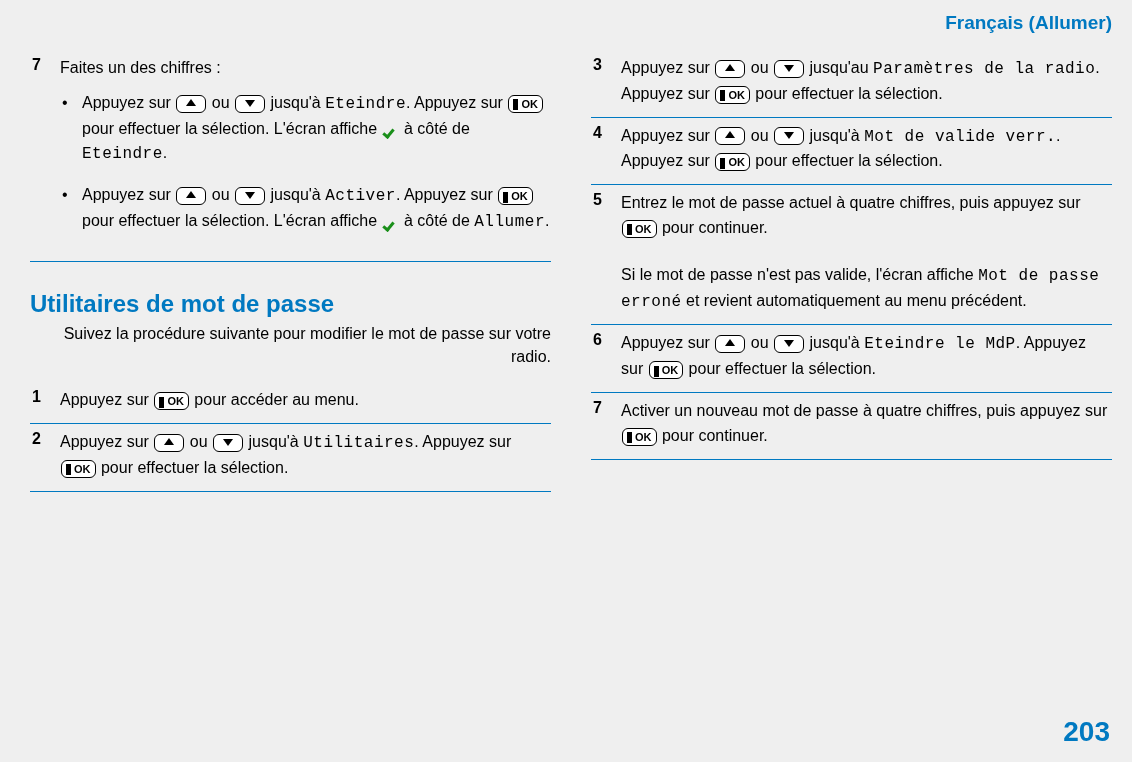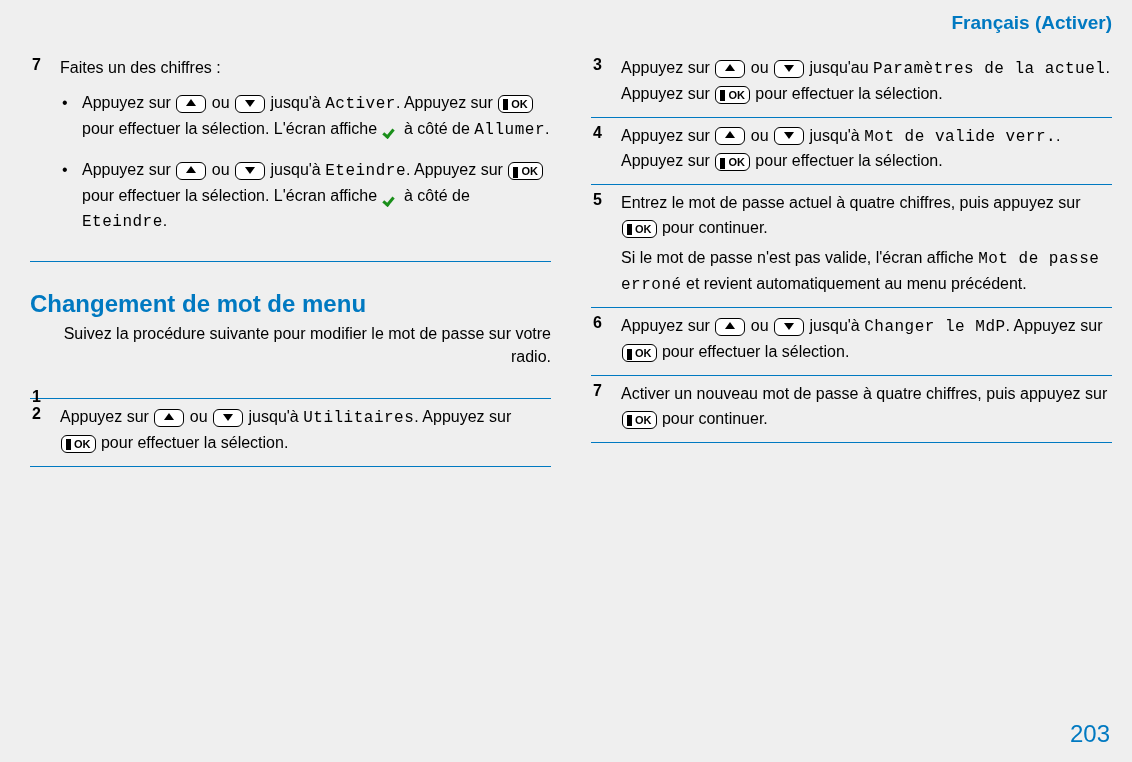--- a/index.html
+++ b/index.html
@@ -26,22 +26,22 @@
     right:20px;
     color:var(--blue);
     font-weight:bold;
     font-size:19px;
   }
   .page-number{
     position:absolute;
     right:22px;
     bottom:14px;
     color:var(--blue);
-    font-weight:normal;
-    font-size:24px;
+    font-weight:bold;
+    font-size:28px;
   }
   .columns{
     display:flex;
     gap:40px;
     padding:50px 20px 40px 30px;
     box-sizing:border-box;
   }
   .col{
     flex:1 1 0;
     min-width:0;
@@ -121,56 +121,59 @@
     left:1px;top:5px;
     width:4px;height:8px;
     border:solid #1a8f1a;
     border-width:0 3px 3px 0;
     transform:rotate(40deg);
   }
 </style>
 </head>
 <body>
 
-<div class="header">Français (Activer)</div>
+<div class="header">Français (Allumer)</div>
 
 <div class="columns">
 
   <div class="col">
     <ol class="steps">
       <li>
         <span class="step-n">7</span>
         <div class="step-body">
           <div>Faites un des chiffres :</div>
           <ul class="bullets">
             <li>
               <span>Appuyez sur </span><span class="ibtn up"><svg width="18" height="14" viewBox="0 0 18 14">
                     <polygon points="9,3 4,10 14,10" fill="#000"></polygon>
                   </svg></span><span> ou </span><span class="ibtn down"><svg width="18" height="14" viewBox="0 0 18 14">
                     <polygon points="4,4 14,4 9,11" fill="#000"></polygon>
-                  </svg></span><span> jusqu'à </span><span class="mono">Activer</span><span>. Appuyez sur </span><span class="ibtn ok">OK</span><span> pour effectuer la sélection. L'écran affiche </span><span class="check"></span><span> à côté de </span><span class="mono">Allumer</span><span>.</span>
+                  </svg></span><span> jusqu'à </span><span class="mono">Eteindre</span><span>. Appuyez sur </span><span class="ibtn ok">OK</span><span> pour effectuer la sélection. L'écran affiche </span><span class="check"></span><span> à côté de </span><span class="mono">Eteindre</span><span>.</span>
             </li>
             <li>
               <span>Appuyez sur </span><span class="ibtn up"><svg width="18" height="14" viewBox="0 0 18 14">
                     <polygon points="9,3 4,10 14,10" fill="#000"></polygon>
                   </svg></span><span> ou </span><span class="ibtn down"><svg width="18" height="14" viewBox="0 0 18 14">
                     <polygon points="4,4 14,4 9,11" fill="#000"></polygon>
-                  </svg></span><span> jusqu'à </span><span class="mono">Eteindre</span><span>. Appuyez sur </span><span class="ibtn ok">OK</span><span> pour effectuer la sélection. L'écran affiche </span><span class="check"></span><span> à côté de </span><span class="mono">Eteindre</span><span>.</span>
+                  </svg></span><span> jusqu'à </span><span class="mono">Activer</span><span>. Appuyez sur </span><span class="ibtn ok">OK</span><span> pour effectuer la sélection. L'écran affiche </span><span class="check"></span><span> à côté de </span><span class="mono">Allumer</span><span>.</span>
             </li>
           </ul>
         </div>
       </li>
     </ol>
 
-    <h2 class="section">Changement de mot de menu</h2>
+    <h2 class="section">Utilitaires de mot de passe</h2>
     <p class="intro">Suivez la procédure suivante pour modifier le mot de passe sur votre radio.</p>
 
     <ol class="steps">
       <li>
         <span class="step-n">1</span>
+        <div class="step-body">
+          <span>Appuyez sur </span><span class="ibtn ok">OK</span><span> pour accéder au menu.</span>
+        </div>
       </li>
       <li>
         <span class="step-n">2</span>
         <div class="step-body">
           <span>Appuyez sur </span><span class="ibtn up"><svg width="18" height="14" viewBox="0 0 18 14">
                 <polygon points="9,3 4,10 14,10" fill="#000"></polygon>
               </svg></span><span> ou </span><span class="ibtn down"><svg width="18" height="14" viewBox="0 0 18 14">
                 <polygon points="4,4 14,4 9,11" fill="#000"></polygon>
               </svg></span><span> jusqu'à </span><span class="mono">Utilitaires</span><span>. Appuyez sur </span><span class="ibtn ok">OK</span><span> pour effectuer la sélection.</span>
         </div>
@@ -180,50 +183,50 @@
 
   <div class="col">
     <ol class="steps">
       <li>
         <span class="step-n">3</span>
         <div class="step-body">
           <span>Appuyez sur </span><span class="ibtn up"><svg width="18" height="14" viewBox="0 0 18 14">
                 <polygon points="9,3 4,10 14,10" fill="#000"></polygon>
               </svg></span><span> ou </span><span class="ibtn down"><svg width="18" height="14" viewBox="0 0 18 14">
                 <polygon points="4,4 14,4 9,11" fill="#000"></polygon>
-              </svg></span><span> jusqu'au </span><span class="mono">Paramètres de la actuel</span><span>. Appuyez sur </span><span class="ibtn ok">OK</span><span> pour effectuer la sélection.</span>
+              </svg></span><span> jusqu'au </span><span class="mono">Paramètres de la radio</span><span>. Appuyez sur </span><span class="ibtn ok">OK</span><span> pour effectuer la sélection.</span>
         </div>
       </li>
       <li>
         <span class="step-n">4</span>
         <div class="step-body">
           <span>Appuyez sur </span><span class="ibtn up"><svg width="18" height="14" viewBox="0 0 18 14">
                 <polygon points="9,3 4,10 14,10" fill="#000"></polygon>
               </svg></span><span> ou </span><span class="ibtn down"><svg width="18" height="14" viewBox="0 0 18 14">
                 <polygon points="4,4 14,4 9,11" fill="#000"></polygon>
               </svg></span><span> jusqu'à </span><span class="mono">Mot de valide verr.</span><span>. Appuyez sur </span><span class="ibtn ok">OK</span><span> pour effectuer la sélection.</span>
         </div>
       </li>
       <li>
         <span class="step-n">5</span>
         <div class="step-body">
           <span>Entrez le mot de passe actuel à quatre chiffres, puis appuyez sur </span><span class="ibtn ok">OK</span><span> pour continuer.</span>
-          <div style="margin-top:5px">
+          <div style="margin-top:22px">
             <span>Si le mot de passe n'est pas valide, l'écran affiche </span><span class="mono">Mot de passe erroné</span><span> et revient automatiquement au menu précédent.</span>
           </div>
         </div>
       </li>
       <li>
         <span class="step-n">6</span>
         <div class="step-body">
           <span>Appuyez sur </span><span class="ibtn up"><svg width="18" height="14" viewBox="0 0 18 14">
                 <polygon points="9,3 4,10 14,10" fill="#000"></polygon>
               </svg></span><span> ou </span><span class="ibtn down"><svg width="18" height="14" viewBox="0 0 18 14">
                 <polygon points="4,4 14,4 9,11" fill="#000"></polygon>
-              </svg></span><span> jusqu'à </span><span class="mono">Changer le MdP</span><span>. Appuyez sur </span><span class="ibtn ok">OK</span><span> pour effectuer la sélection.</span>
+              </svg></span><span> jusqu'à </span><span class="mono">Eteindre le MdP</span><span>. Appuyez sur </span><span class="ibtn ok">OK</span><span> pour effectuer la sélection.</span>
         </div>
       </li>
       <li>
         <span class="step-n">7</span>
         <div class="step-body">
           <span>Activer un nouveau mot de passe à quatre chiffres, puis appuyez sur </span><span class="ibtn ok">OK</span><span> pour continuer.</span>
         </div>
       </li>
     </ol>
   </div>

